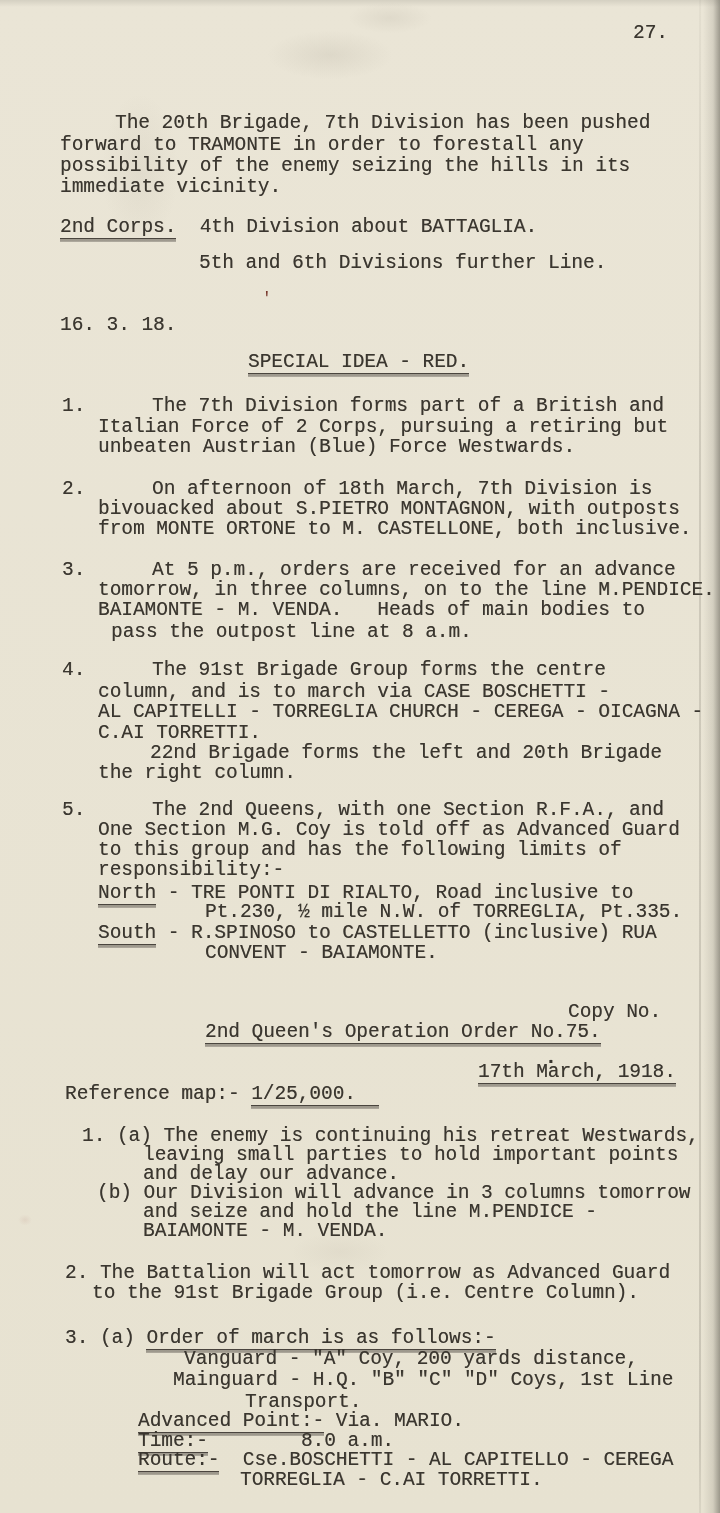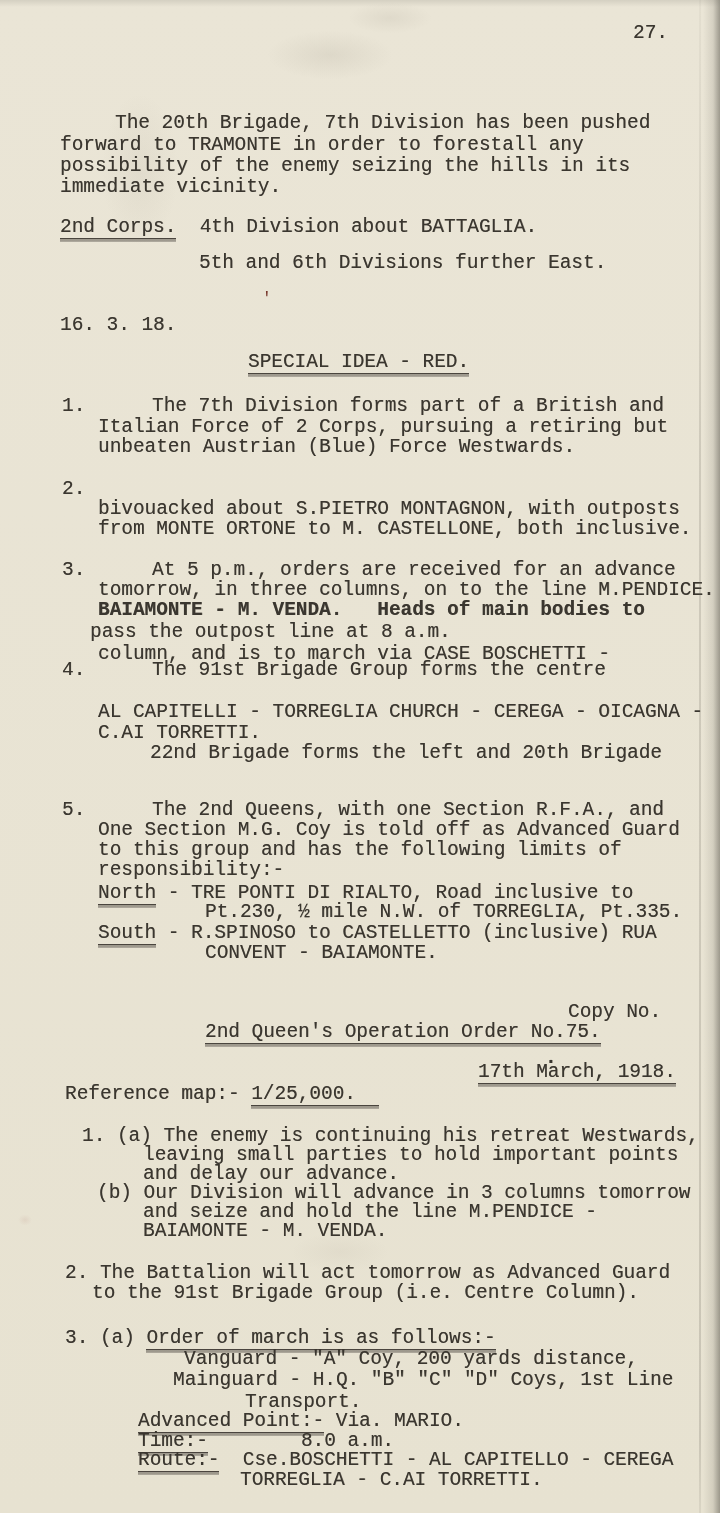--- a/index.html
+++ b/index.html
@@ -53,21 +53,21 @@
       <div class="line" style="top: 156px;">
         <span class="part" style="left: 60px;"><span>possibility of the enemy seizing the hills in its</span></span>
       </div>
       <div class="line" style="top: 177px;">
         <span class="part" style="left: 60px;"><span>immediate vicinity.</span></span>
       </div>
       <div class="line" style="top: 217px;">
         <span class="part" style="left: 60px;"><span class="u">2nd Corps.</span><span>  4th Division about BATTAGLIA.</span></span>
       </div>
       <div class="line" style="top: 253px;">
-        <span class="part" style="left: 199px;"><span>5th and 6th Divisions further East.</span></span>
+        <span class="part" style="left: 199px;"><span>5th and 6th Divisions further Line.</span></span>
       </div>
       <div class="line" style="top: 288px;">
         <span class="part" style="left: 262px;"><span class="red">'</span></span>
       </div>
       <div class="line" style="top: 315px;">
         <span class="part" style="left: 60px;"><span>16. 3. 18.</span></span>
       </div>
       <div class="line" style="top: 352px;">
         <span class="part" style="left: 248px;"><span class="u">SPECIAL IDEA - RED.</span></span>
       </div>
@@ -76,55 +76,59 @@
         <span class="part" style="left: 152px;"><span>The 7th Division forms part of a British and</span></span>
       </div>
       <div class="line" style="top: 417px;">
         <span class="part" style="left: 98px;"><span>Italian Force of 2 Corps, pursuing a retiring but</span></span>
       </div>
       <div class="line" style="top: 437px;">
         <span class="part" style="left: 98px;"><span>unbeaten Austrian (Blue) Force Westwards.</span></span>
       </div>
       <div class="line" style="top: 479px;">
         <span class="part" style="left: 62px;"><span>2.</span></span>
+        <span class="part" style="left: 152px;"><span>On afternoon of 18th March, 7th Division is</span></span>
       </div>
       <div class="line" style="top: 499px;">
         <span class="part" style="left: 98px;"><span>bivouacked about S.PIETRO MONTAGNON, with outposts</span></span>
       </div>
       <div class="line" style="top: 519px;">
         <span class="part" style="left: 98px;"><span>from MONTE ORTONE to M. CASTELLONE, both inclusive.</span></span>
       </div>
       <div class="line" style="top: 560px;">
         <span class="part" style="left: 62px;"><span>3.</span></span>
         <span class="part" style="left: 152px;"><span>At 5 p.m., orders are received for an advance</span></span>
       </div>
       <div class="line" style="top: 580px;">
         <span class="part" style="left: 98px;"><span>tomorrow, in three columns, on to the line M.PENDICE.</span></span>
       </div>
-      <div class="line" style="top: 600px; font-weight: bold;">
+      <div class="line" style="top: 600px;">
         <span class="part" style="left: 98px;"><span>BAIAMONTE - M. VENDA.   Heads of main bodies to</span></span>
       </div>
       <div class="line" style="top: 622px;">
-        <span class="part" style="left: 90px; text-align: center;"><span>pass the outpost line at 8 a.m.</span></span>
+        <span class="part" style="left: 111px; text-align: center;"><span>pass the outpost line at 8 a.m.</span></span>
       </div>
       <div class="line" style="top: 660px;">
         <span class="part" style="left: 62px;"><span>4.</span></span>
         <span class="part" style="left: 152px;"><span>The 91st Brigade Group forms the centre</span></span>
       </div>
-      <div class="line" style="top: 644px;">
+      <div class="line" style="top: 682px;">
         <span class="part" style="left: 98px;"><span>column, and is to march via CASE BOSCHETTI -</span></span>
       </div>
       <div class="line" style="top: 702px;">
         <span class="part" style="left: 98px;"><span>AL CAPITELLI - TORREGLIA CHURCH - CEREGA - OICAGNA -</span></span>
       </div>
       <div class="line" style="top: 723px;">
         <span class="part" style="left: 98px;"><span>C.AI TORRETTI.</span></span>
       </div>
       <div class="line" style="top: 743px;">
         <span class="part" style="left: 150px;"><span>22nd Brigade forms the left and 20th Brigade</span></span>
+      </div>
+      <div class="line" style="top: 763px;">
+        <span class="part" style="left: 98px;"><span>the right column.</span></span>
       </div>
       <div class="line" style="top: 800px;">
         <span class="part" style="left: 62px;"><span>5.</span></span>
         <span class="part" style="left: 152px;"><span>The 2nd Queens, with one Section R.F.A., and</span></span>
       </div>
       <div class="line" style="top: 820px;">
         <span class="part" style="left: 98px;"><span>One Section M.G. Coy is told off as Advanced Guard</span></span>
       </div>
       <div class="line" style="top: 840px;">
         <span class="part" style="left: 98px;"><span>to this group and has the following limits of</span></span>

